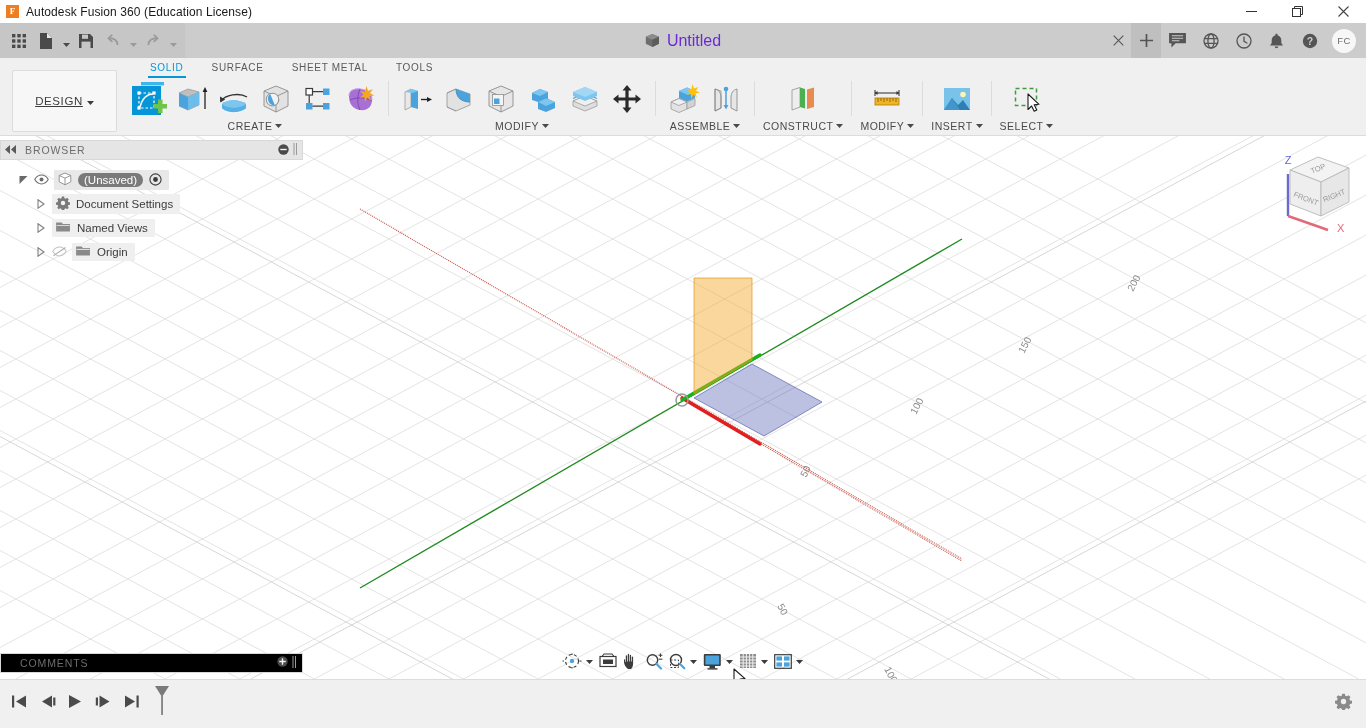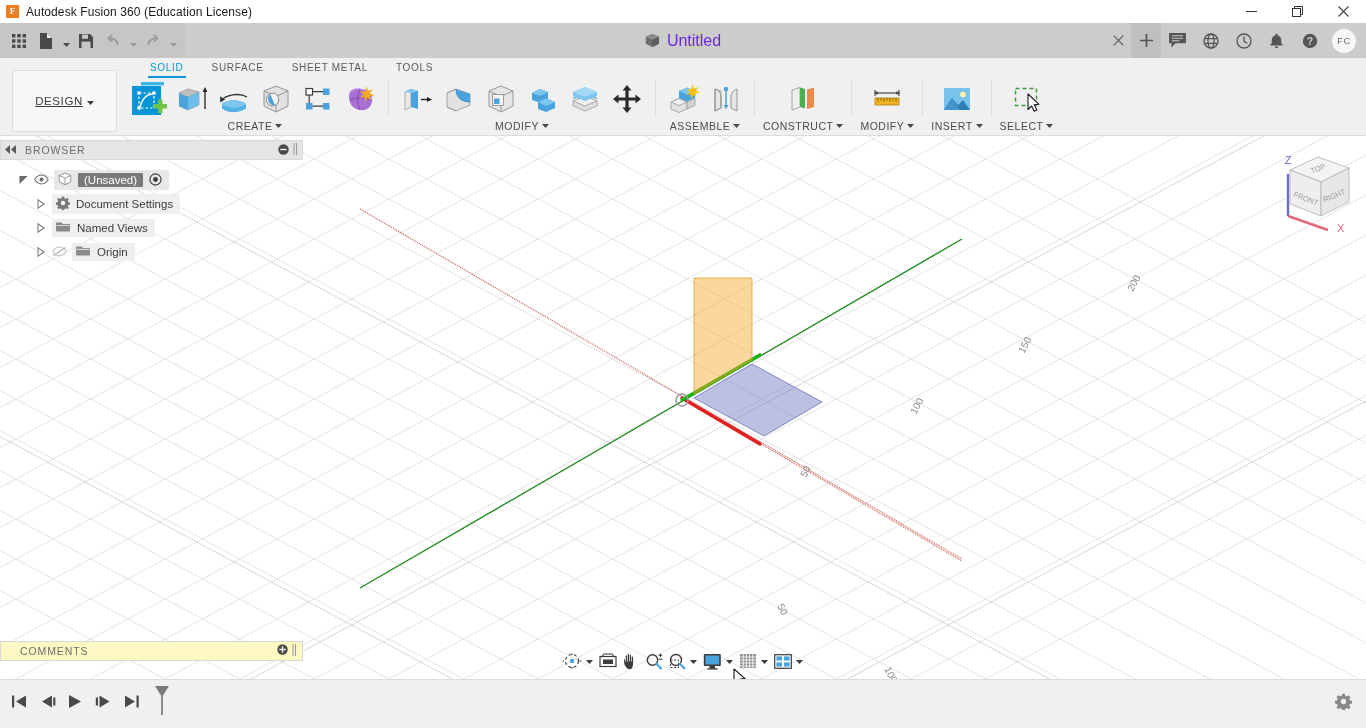--- a/index.html
+++ b/index.html
@@ -144,27 +144,27 @@
     color:#808080;
   }
   .arrow.open { color:#6a6a6a; }
   .node-chip {
     display:flex; align-items:center; gap:6px; padding:2px 7px 2px 4px;
     background:#efefef; border-radius:1px;
   }
   .node-chip.sel { background:#e8e8e8; }
   .node-label { color:#3c3c3c; font-size:11.5px; }
   .node-label.hl {
-    background:#7a7a7a; color:#ffffff; padding:1px 6px; border-radius:1px;
+    background:#7a7a7a; color:#ffffff; padding:1px 6px; border-radius:7px;
   }
 
   
   #comments {
-    position:absolute; left:0; bottom:18px; width:303px; height:20px;
-    background:#fef9c3; border:1px solid #d8d8d8;
+    position:absolute; left:0; bottom:6px; width:303px; height:20px;
+    background:#000000; border:1px solid #d8d8d8;
     display:flex; align-items:center; padding:0 5px; z-index:20;
   }
   #comments-title { font-size:10.5px; letter-spacing:0.9px; color:#6d6d6d; margin-left:14px; }
 
   
   #navbar {
     position:absolute; left:50%; transform:translateX(-50%); bottom:6px;
     height:24px; display:flex; align-items:center; gap:1px; z-index:20;
   }
   .nav-btn {

